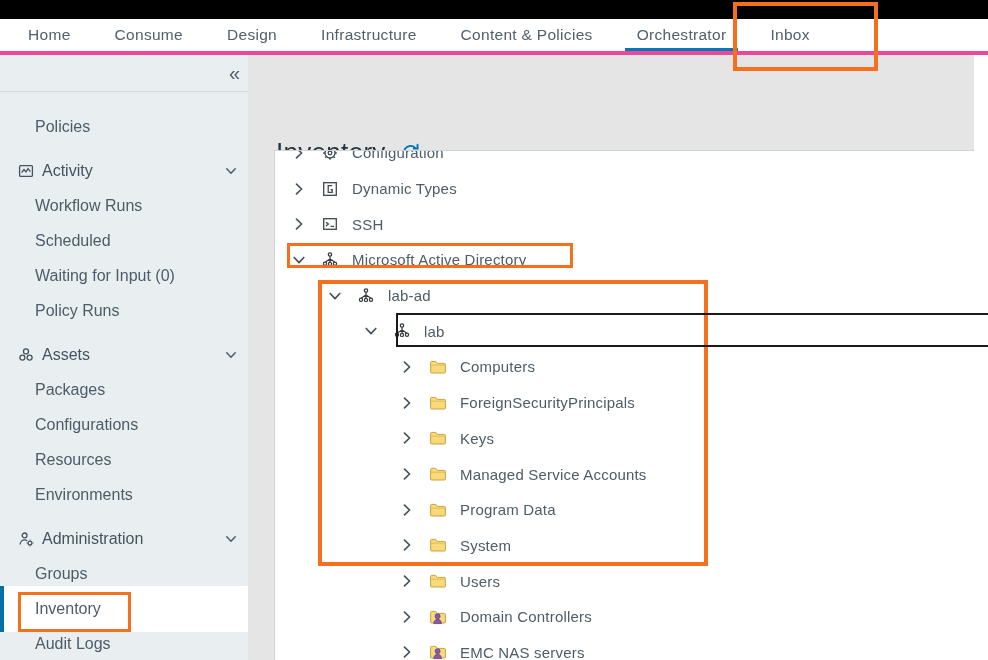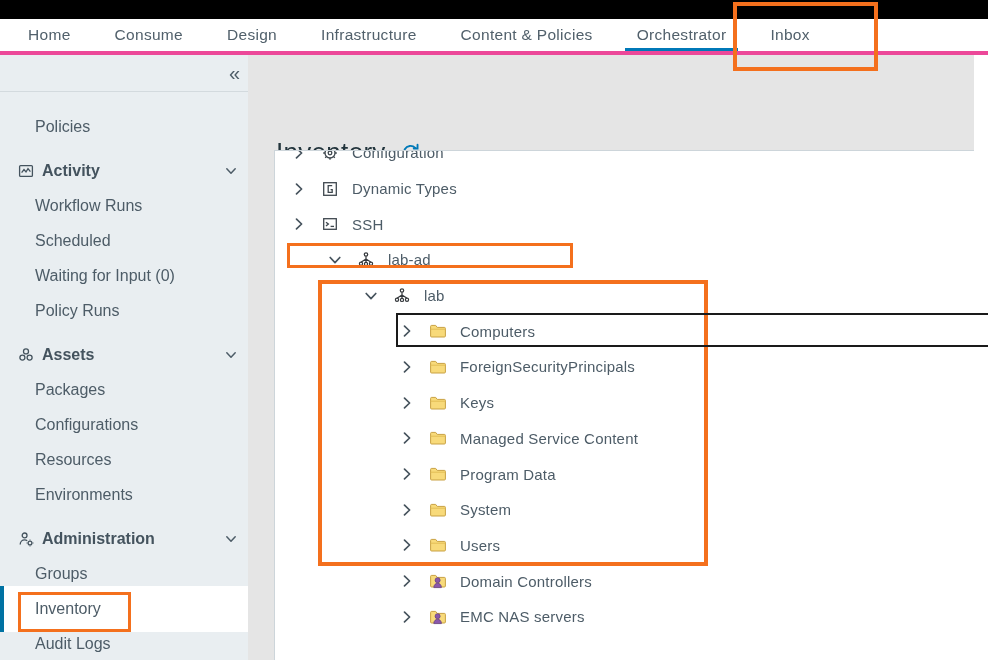--- a/index.html
+++ b/index.html
@@ -34,21 +34,21 @@
   .side-header {
     height:37px; border-bottom:1px solid #d3dade;
     display:flex; align-items:center; justify-content:flex-end; padding-right:12px;
   }
   .collapse { font-size:20px; color:#4d5c67; cursor:pointer; line-height:1; }
   .side-list { padding-top:17px; }
   .side-item {
     position:relative; height:35px; display:flex; align-items:center;
     padding-left:35px; padding-right:14px; font-size:16px; color:#4d5c67; cursor:pointer;
   }
-  .side-item.section { margin-top:9px; padding-left:17px; font-weight:bold; color:#44535e;text-align:center; }
+  .side-item.section { margin-top:9px; padding-left:17px; font-weight:normal; color:#44535e;text-align:center; }
   .side-item.section .sec-icon { width:18px; height:18px; margin-right:7px; flex:0 0 auto; color:#44535e; }
   .side-item.section .sec-icon svg { width:18px; height:18px; display:block; }
   .side-item.section .sec-chevron { margin-left:auto; width:14px; height:14px; color:#4d5c67; }
   .side-item.section .sec-chevron svg { width:14px; height:14px; display:block; }
   .side-item.selected {
     background:#fff; height:46px; margin-top:-5px; margin-bottom:-6px;
   }
   .sel-bar { position:absolute; left:0; top:0; width:4px; height:100%; background:#0072a3; }
 
   
@@ -255,52 +255,69 @@
           </span>
           <span class="tw-icon">
             <svg viewBox="0 0 18 18" fill="none" stroke="#3f484f" stroke-width="1.3">
               <rect x="2.7" y="3.7" width="12.6" height="10.6"></rect>
               <path d="M5 7.2 l2.4 1.9 L5 11"></path>
               <path d="M9.6 11.4 h3.4"></path>
             </svg>
           </span>
           <span class="tw-label">SSH</span>
         </div>
-        <div class="tree-row" style="padding-left: 52px;">
+        <div class="tree-row" style="padding-left: 16px;">
           <span class="tw-chev">
             <svg viewBox="0 0 16 16" fill="none" stroke="currentColor" stroke-width="1.7" stroke-linecap="round" stroke-linejoin="round">
               <path d="M3.2 5.5 L8 10.6 L12.8 5.5"></path>
             </svg>
           </span>
           <span class="tw-icon">
             <svg viewBox="0 0 18 18" fill="none" stroke="#34383c" stroke-width="1.2">
               <circle cx="9" cy="3.5" r="1.7"></circle>
               <path d="M9 5.2 V8 M9 8 L4.3 11.1 M9 8 V11.1 M9 8 L13.7 11.1"></path>
               <circle cx="4" cy="12.7" r="1.6"></circle>
               <circle cx="9" cy="12.9" r="1.6"></circle>
               <circle cx="14" cy="12.7" r="1.6"></circle>
             </svg>
           </span>
-          <span class="tw-label">lab-ad</span>
-        </div>
-        <div class="tree-row" style="padding-left: 88px;">
+          <span class="tw-label">Microsoft Active Directory</span>
+        </div>
+        <div class="tree-row" style="padding-left: 52px;">
           <span class="tw-chev">
             <svg viewBox="0 0 16 16" fill="none" stroke="currentColor" stroke-width="1.7" stroke-linecap="round" stroke-linejoin="round">
               <path d="M3.2 5.5 L8 10.6 L12.8 5.5"></path>
             </svg>
           </span>
           <span class="tw-icon">
             <svg viewBox="0 0 18 18" fill="none" stroke="#34383c" stroke-width="1.2">
               <circle cx="9" cy="3.5" r="1.7"></circle>
               <path d="M9 5.2 V8 M9 8 L4.3 11.1 M9 8 V11.1 M9 8 L13.7 11.1"></path>
               <circle cx="4" cy="12.7" r="1.6"></circle>
               <circle cx="9" cy="12.9" r="1.6"></circle>
               <circle cx="14" cy="12.7" r="1.6"></circle>
             </svg>
           </span>
+          <span class="tw-label">lab-ad</span>
+        </div>
+        <div class="tree-row" style="padding-left: 88px;">
+          <span class="tw-chev">
+            <svg viewBox="0 0 16 16" fill="none" stroke="currentColor" stroke-width="1.7" stroke-linecap="round" stroke-linejoin="round">
+              <path d="M3.2 5.5 L8 10.6 L12.8 5.5"></path>
+            </svg>
+          </span>
+          <span class="tw-icon">
+            <svg viewBox="0 0 18 18" fill="none" stroke="#34383c" stroke-width="1.2">
+              <circle cx="9" cy="3.5" r="1.7"></circle>
+              <path d="M9 5.2 V8 M9 8 L4.3 11.1 M9 8 V11.1 M9 8 L13.7 11.1"></path>
+              <circle cx="4" cy="12.7" r="1.6"></circle>
+              <circle cx="9" cy="12.9" r="1.6"></circle>
+              <circle cx="14" cy="12.7" r="1.6"></circle>
+            </svg>
+          </span>
           <span class="tw-label">lab</span>
         </div>
         <div class="tree-row" style="padding-left: 124px;">
           <span class="tw-chev">
             <svg viewBox="0 0 16 16" fill="none" stroke="currentColor" stroke-width="1.7" stroke-linecap="round" stroke-linejoin="round">
               <path d="M5.5 3.2 L10.6 8 L5.5 12.8"></path>
             </svg>
           </span>
           <span class="tw-icon">
             <svg viewBox="0 0 18 16">
@@ -343,21 +360,21 @@
             <svg viewBox="0 0 16 16" fill="none" stroke="currentColor" stroke-width="1.7" stroke-linecap="round" stroke-linejoin="round">
               <path d="M5.5 3.2 L10.6 8 L5.5 12.8"></path>
             </svg>
           </span>
           <span class="tw-icon">
             <svg viewBox="0 0 18 16">
               <path d="M1.6 3.4 a1 1 0 0 1 1-1 h4.1 l1.5 2 h7.2 a1 1 0 0 1 1 1 v7.6 a1 1 0 0 1 -1 1 h-12.8 a1 1 0 0 1 -1 -1 z" fill="#f8da7a" stroke="#c9a244" stroke-width="1"></path>
               <path d="M1.6 6.2 h14.8" stroke="#e3bd55" stroke-width="1" fill="none"></path>
             </svg>
           </span>
-          <span class="tw-label">Managed Service Content</span>
+          <span class="tw-label">Managed Service Accounts</span>
         </div>
         <div class="tree-row" style="padding-left: 124px;">
           <span class="tw-chev">
             <svg viewBox="0 0 16 16" fill="none" stroke="currentColor" stroke-width="1.7" stroke-linecap="round" stroke-linejoin="round">
               <path d="M5.5 3.2 L10.6 8 L5.5 12.8"></path>
             </svg>
           </span>
           <span class="tw-icon">
             <svg viewBox="0 0 18 16">
               <path d="M1.6 3.4 a1 1 0 0 1 1-1 h4.1 l1.5 2 h7.2 a1 1 0 0 1 1 1 v7.6 a1 1 0 0 1 -1 1 h-12.8 a1 1 0 0 1 -1 -1 z" fill="#f8da7a" stroke="#c9a244" stroke-width="1"></path>

